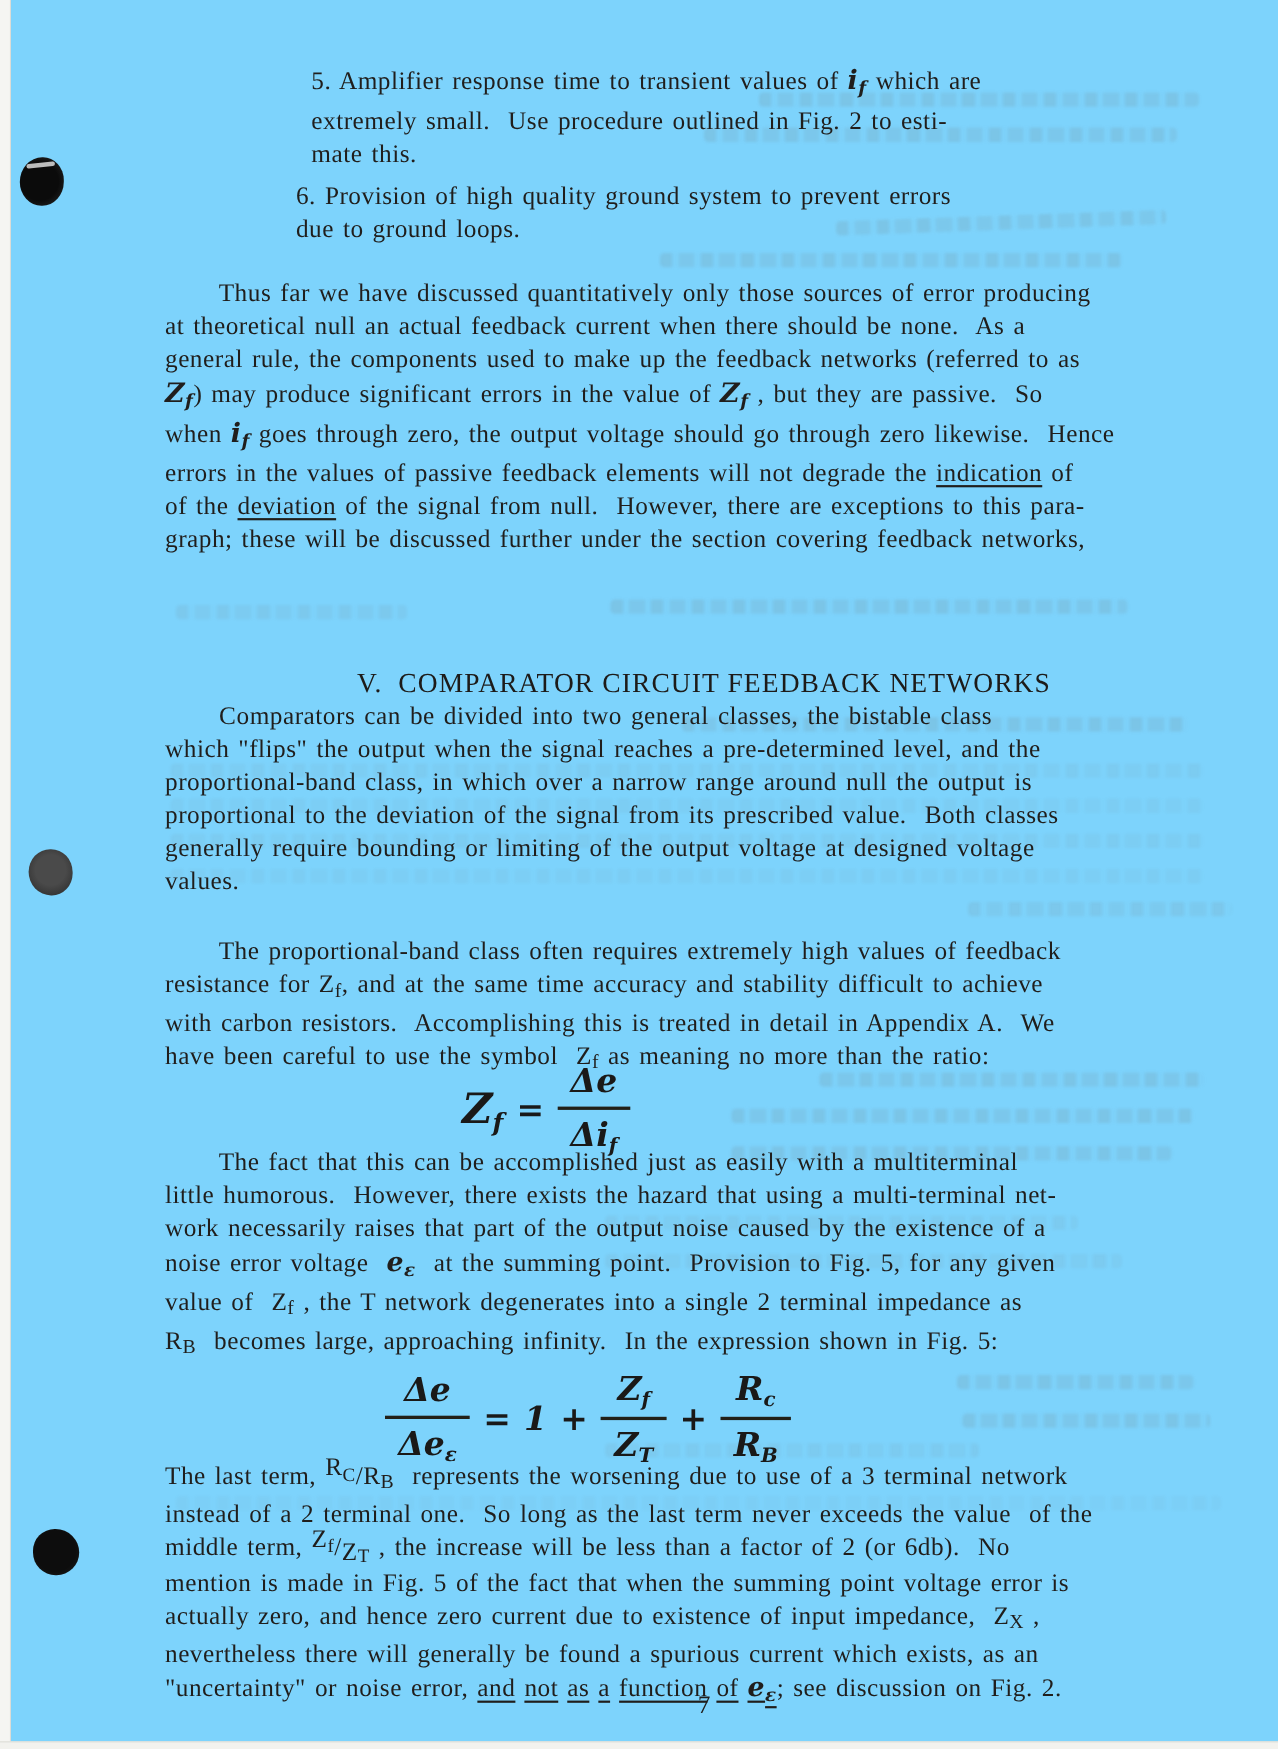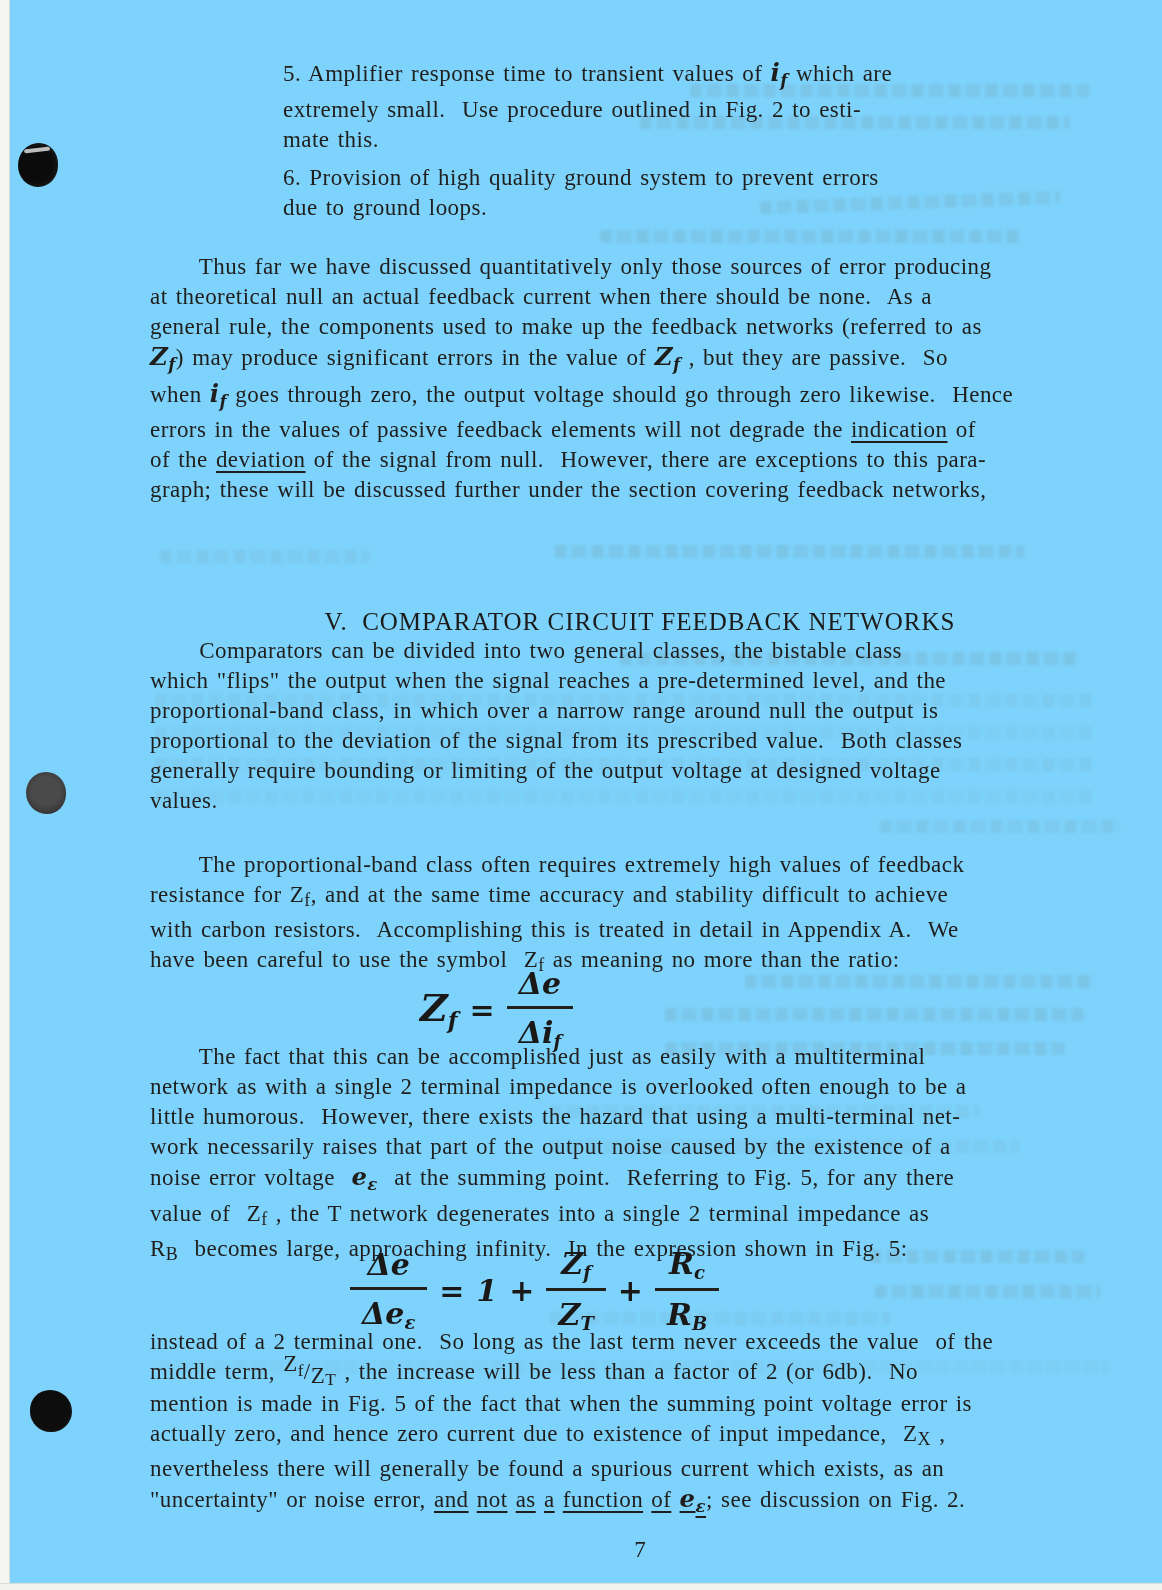--- a/index.html
+++ b/index.html
@@ -78,21 +78,21 @@
   <div class="bleed" style="left:870px;top:1250px;width:215px;"></div>
   <div class="bleed" style="left:875px;top:1285px;width:225px;"></div>
   <div class="bleed" style="left:550px;top:1312px;width:340px;opacity:.6;"></div>
   <div class="bleed" style="left:160px;top:1360px;width:950px;opacity:.35;"></div>
 
   <div class="tx" style="left:283px;top:58px;width:770px;">
       <div class="ln"><span class="seg">5. Amplifier response time to transient values of </span><span class="seg hw">i</span><span class="seg hwsb">f</span><span class="seg"> which are</span></div>
       <div class="ln"><span class="seg">extremely small.  Use procedure outlined in Fig. 2 to esti-</span></div>
       <div class="ln"><span class="seg">mate this.</span></div>
     </div>
-  <div class="tx" style="left:283px;top:163px;width:770px;">
+  <div class="tx" style="left:269px;top:163px;width:770px;">
       <div class="ln"><span class="seg">6. Provision of high quality ground system to prevent errors</span></div>
       <div class="ln"><span class="seg">due to ground loops.</span></div>
     </div>
 
   <div class="tx" style="left:150px;top:252px;width:985px;">
       <div class="ln"><span class="seg">      Thus far we have discussed quantitatively only those sources of error producing</span></div>
       <div class="ln"><span class="seg">at theoretical null an actual feedback current when there should be none.  As a</span></div>
       <div class="ln"><span class="seg">general rule, the components used to make up the feedback networks (referred to as</span></div>
       <div class="ln"><span class="seg hw">Z</span><span class="seg hwsb">f</span><span class="seg">) may produce significant errors in the value of </span><span class="seg hw">Z</span><span class="seg hwsb">f</span><span class="seg"> , but they are passive.  So</span></div>
       <div class="ln"><span class="seg">when </span><span class="seg hw">i</span><span class="seg hwsb">f</span><span class="seg"> goes through zero, the output voltage should go through zero likewise.  Hence</span></div>
@@ -123,24 +123,23 @@
     <span class="elhs"><span>Z</span><span class="esb">f</span></span>
     <span class="op">=</span>
     <span class="frac">
       <span class="fnum">Δe</span>
       <span class="fden"><span>Δi</span><span class="esb">f</span></span>
     </span>
   </div>
 
   <div class="tx" style="left:150px;top:1042px;width:985px;">
       <div class="ln"><span class="seg">      The fact that this can be accomplished just as easily with a multiterminal</span></div>
-      <div class="ln"><span class="seg">network as with a single 2 terminal impedance is overlooked often enough to be a</span></div>
       <div class="ln"><span class="seg">little humorous.  However, there exists the hazard that using a multi-terminal net-</span></div>
       <div class="ln"><span class="seg">work necessarily raises that part of the output noise caused by the existence of a</span></div>
-      <div class="ln"><span class="seg">noise error voltage  </span><span class="seg hw">e</span><span class="seg hwsb">ε</span><span class="seg">  at the summing point.  Referring to Fig. 5, for any there</span></div>
+      <div class="ln"><span class="seg">noise error voltage  </span><span class="seg hw">e</span><span class="seg hwsb">ε</span><span class="seg">  at the summing point.  Provision to Fig. 5, for any given</span></div>
       <div class="ln"><span class="seg">value of  Z</span><span class="seg sb">f</span><span class="seg"> , the T network degenerates into a single 2 terminal impedance as</span></div>
       <div class="ln"><span class="seg">R</span><span class="seg sb">B</span><span class="seg">  becomes large, approaching infinity.  In the expression shown in Fig. 5:</span></div>
     </div>
 
   <div class="equation eq2">
     <span class="frac">
       <span class="fnum">Δe</span>
       <span class="fden"><span>Δe</span><span class="esb">ε</span></span>
     </span>
     <span class="op">=</span>
@@ -151,20 +150,21 @@
       <span class="fden"><span>Z</span><span class="esb">T</span></span>
     </span>
     <span class="op">+</span>
     <span class="frac">
       <span class="fnum"><span>R</span><span class="esb">c</span></span>
       <span class="fden"><span>R</span><span class="esb">B</span></span>
     </span>
   </div>
 
   <div class="tx" style="left:150px;top:1327px;width:990px;">
+      <div class="ln"><span class="seg">The last term, </span><span class="seg up">R</span><span class="seg upsb">C</span><span class="seg">/R</span><span class="seg sb">B</span><span class="seg">  represents the worsening due to use of a 3 terminal network</span></div>
       <div class="ln"><span class="seg">instead of a 2 terminal one.  So long as the last term never exceeds the value  of the</span></div>
       <div class="ln"><span class="seg">middle term, </span><span class="seg up">Z</span><span class="seg upsb">f</span><span class="seg">/</span><span class="seg dn">Z</span><span class="seg dnsb">T</span><span class="seg"> , the increase will be less than a factor of 2 (or 6db).  No</span></div>
       <div class="ln"><span class="seg">mention is made in Fig. 5 of the fact that when the summing point voltage error is</span></div>
       <div class="ln"><span class="seg">actually zero, and hence zero current due to existence of input impedance,  Z</span><span class="seg sb">X</span><span class="seg"> ,</span></div>
       <div class="ln"><span class="seg">nevertheless there will generally be found a spurious current which exists, as an</span></div>
       <div class="ln"><span class="seg">"uncertainty" or noise error, </span><span class="seg u">and</span><span class="seg"> </span><span class="seg u">not</span><span class="seg"> </span><span class="seg u">as</span><span class="seg"> </span><span class="seg u">a</span><span class="seg"> </span><span class="seg u">function</span><span class="seg"> </span><span class="seg u">of</span><span class="seg"> </span><span class="seg hw u">e</span><span class="seg hwsb u">ε</span><span class="seg">; see discussion on Fig. 2.</span></div>
     </div>
 
   <div class="page-number">7</div>
 

